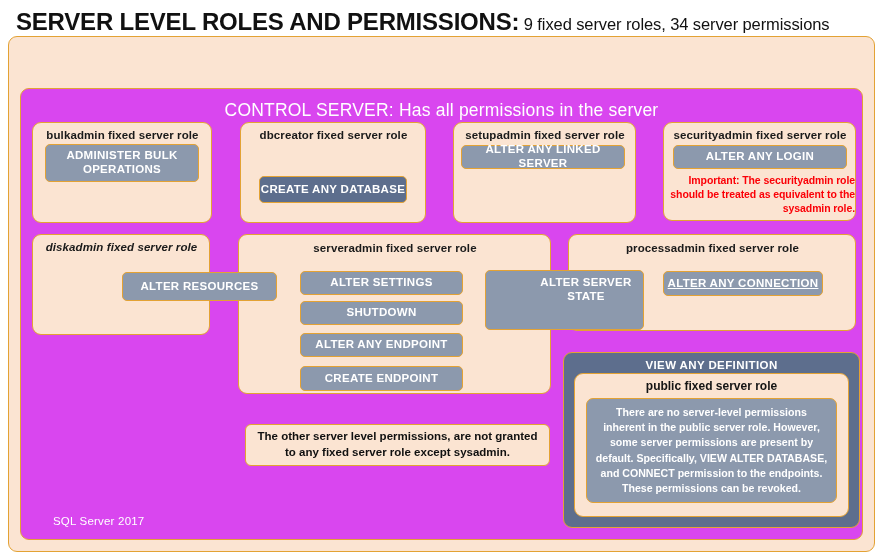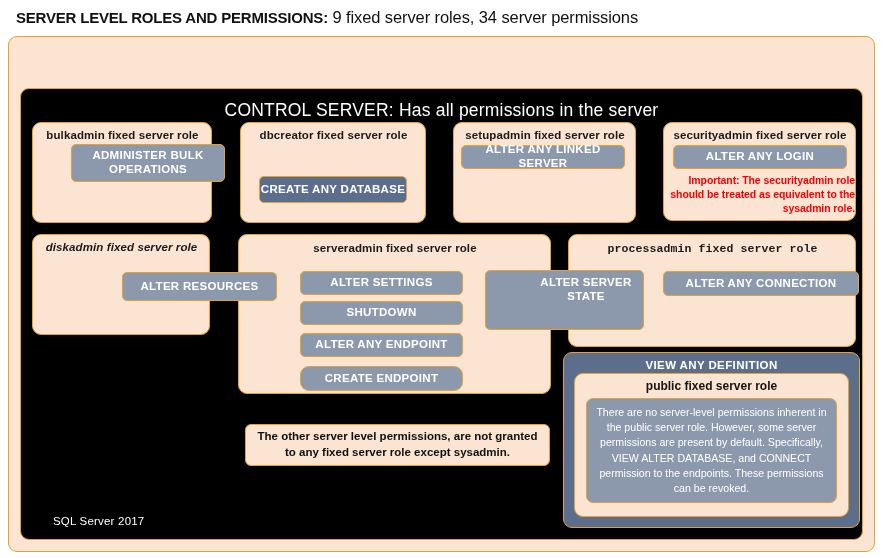--- a/index.html
+++ b/index.html
@@ -27,21 +27,21 @@
   .title-bar {
     position: absolute;
     left: 16px;
     top: 8px;
     width: 850px;
     height: 26px;
     white-space: nowrap;
     color: #111111;
   }
   .title-strong {
-    font-size: 15px;
+    font-size: 24px;
     font-weight: 700;
     letter-spacing: -0.2px;
   }
   .title-rest {
     font-size: 16.5px;
     font-weight: 400;
     letter-spacing: -0.1px;
   }
 
   
@@ -51,21 +51,21 @@
     border: 1.6px solid #e3a234;
     border-radius: 9px;
   }
 
   
   .peach {
     background: #fbe4d2;
   }
   
   .blue-mid {
-    background: #000000;
+    background: #d946ef;
   }
   
   .perm {
     background: #8c99ad;
     border-radius: 5px;
     border: 1.4px solid #e3a234;
     color: #ffffff;
     display: flex;
     align-items: center;
     justify-content: center;
@@ -178,21 +178,21 @@
     font-weight: 700;
     font-size: 12px;
   }
   .public-text {
     position: absolute;
     box-sizing: border-box;
     background: #8c99ad;
     border: 1.4px solid #e3a234;
     border-radius: 7px;
     color: #ffffff;
-    font-weight: 400;
+    font-weight: 700;
     font-size: 10.6px;
     line-height: 1.42;
     text-align: center;
     display: flex;
     align-items: center;
     justify-content: center;
     padding: 4px 7px;
   }
 
   .footer-label {
@@ -219,21 +219,21 @@
   </div>
 
   <div class="box blue-mid" style="left:20px; top:88px; width:843px; height:452px;">
     <div class="control-label">CONTROL SERVER: Has all permissions in the server</div>
     <div class="footer-label">SQL Server 2017</div>
   </div>
 
   <div class="box peach" style="left:32px; top:122px; width:180px; height:101px;">
     <div class="role-label" style="top:6px;">bulkadmin  fixed server role</div>
   </div>
-  <div class="perm" style="left:45px; top:144px; width:154px; height:38px;margin-left:26px;">ADMINISTER  BULK OPERATIONS</div>
+  <div class="perm" style="left:45px; top:144px; width:154px; height:38px;">ADMINISTER  BULK OPERATIONS</div>
 
   <div class="box peach" style="left:240px; top:122px; width:186px; height:101px;">
     <div class="role-label" style="top:6px;">dbcreator fixed server role</div>
   </div>
   <div class="perm perm-dark" style="left:259px; top:176px; width:148px; height:27px;">CREATE  ANY DATABASE</div>
 
   <div class="box peach" style="left:453px; top:122px; width:183px; height:101px;">
     <div class="role-label" style="top:6px;">setupadmin fixed server role</div>
   </div>
   <div class="perm" style="left:461px; top:145px; width:164px; height:24px;">ALTER ANY LINKED SERVER</div>
@@ -245,36 +245,36 @@
   <div class="note-red" style="left:665px; top:173px; width:190px;">Important:  The securityadmin role should  be treated  as equivalent to the  sysadmin role.</div>
 
   <div class="box peach" style="left:32px; top:234px; width:178px; height:101px;font-style:italic;">
     <div class="role-label" style="top:6px;">diskadmin  fixed server role</div>
   </div>
 
   <div class="box peach" style="left:238px; top:234px; width:313px; height:160px;">
     <div class="role-label" style="top:7px;">serveradmin fixed server role</div>
   </div>
 
-  <div class="box peach" style="left:568px; top:234px; width:288px; height:113px;font-family:Liberation Mono, monospace;">
+  <div class="box peach" style="left:568px; top:234px; width:288px; height:97px;">
     <div class="role-label" style="top:7px;">processadmin fixed server role</div>
   </div>
 
   <div class="perm" style="left:122px; top:272px; width:155px; height:29px;">ALTER RESOURCES</div>
 
   <div class="perm" style="left:300px; top:271px; width:163px; height:24px;">ALTER SETTINGS</div>
   <div class="perm" style="left:300px; top:301px; width:163px; height:24px;">SHUTDOWN</div>
   <div class="perm" style="left:300px; top:333px; width:163px; height:24px;">ALTER ANY ENDPOINT</div>
-  <div class="perm" style="left:300px; top:366px; width:163px; height:25px;border-radius:9px;">CREATE  ENDPOINT</div>
+  <div class="perm" style="left:300px; top:366px; width:163px; height:25px;">CREATE  ENDPOINT</div>
 
   <div class="perm" style="left:485px; top:270px; width:159px; height:60px; align-items:flex-start; padding-top:5px;padding-left:43px;">
     <span>ALTER SERVER STATE</span>
   </div>
 
-  <div class="perm" style="left:663px; top:271px; width:196px; height:25px;">ALTER ANY CONNECTION</div>
+  <div class="perm" style="left:663px; top:271px; width:160px; height:25px;text-decoration:underline;">ALTER ANY CONNECTION</div>
 
   <div class="public-wrap" style="left:563px; top:352px; width:297px; height:176px;">
     <div class="public-heading">VIEW ANY DEFINITION</div>
   </div>
   <div class="public-inner" style="left:574px; top:373px; width:275px; height:144px;">
     <div class="public-inner-label">public  fixed server role</div>
   </div>
   <div class="public-text" style="left:586px; top:398px; width:251px; height:105px;">There are no server-level permissions inherent in the public server role. However, some server permissions are present by default. Specifically, VIEW ALTER DATABASE, and CONNECT permission to the endpoints. These permissions can be revoked.</div>
 
   <div class="note-box" style="left:245px; top:424px; width:305px; height:42px;">The other server level permissions,  are not granted to any fixed server role except sysadmin.</div>

